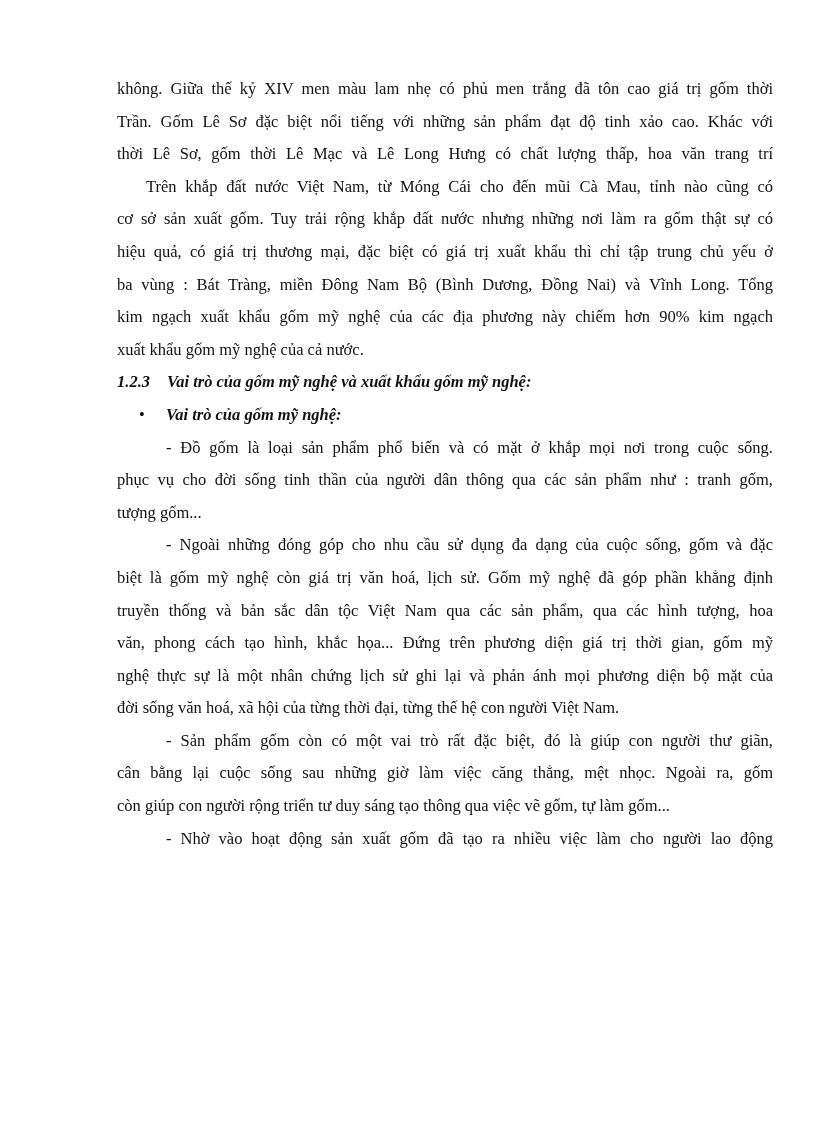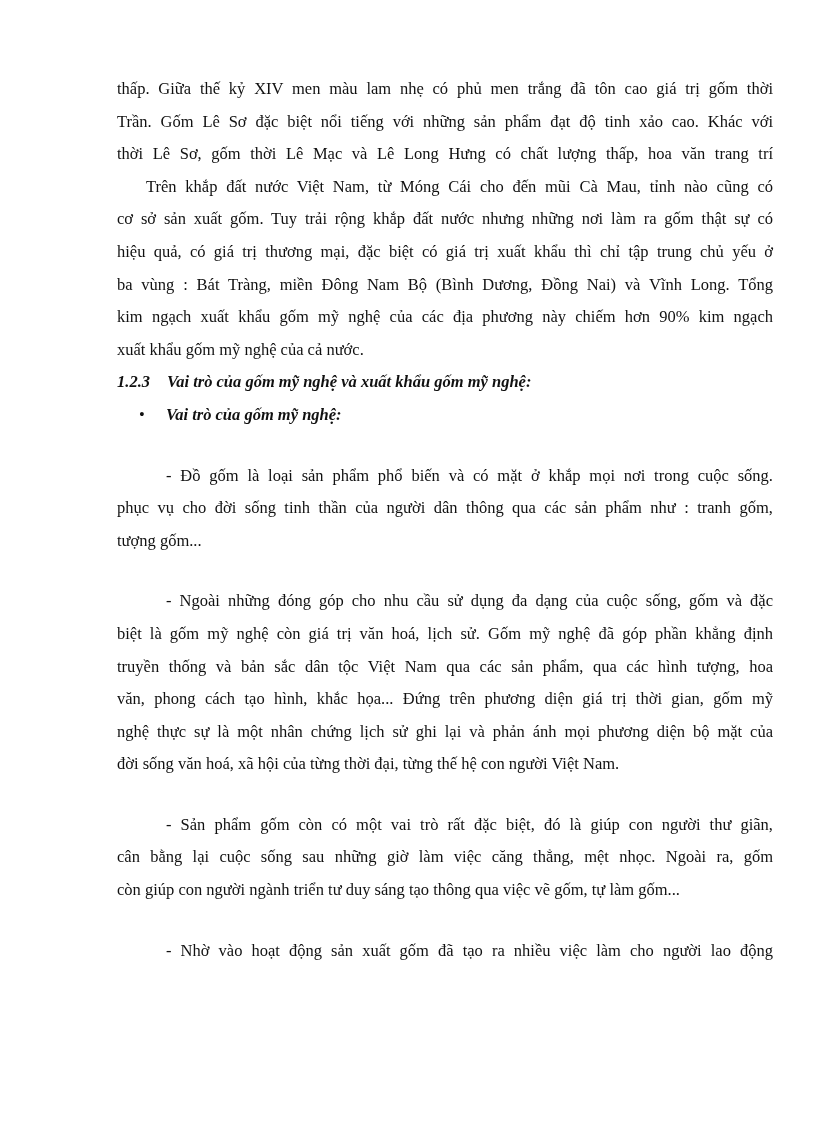--- a/index.html
+++ b/index.html
@@ -27,21 +27,21 @@
       display: block;
       white-space: nowrap;
       text-align: justify;
       text-align-last: justify;
       height: 32.6px;
     }
     .line.last {
       text-align-last: left;
     }
     .indent-1 { padding-left: 29px; }
-    .indent-2 { padding-left: 49px; margin-top: 28px; }
+    .indent-2 { padding-left: 49px; }
     .heading {
       font-weight: bold;
       text-align-last: left;
       font-style: italic;
     }
     .heading .num {
       display: inline-block;
       width: 50px;
     }
     .bullet-line {
@@ -56,21 +56,21 @@
       font-style: normal;
       font-weight: normal;
     }
   </style>
 </head>
 <body>
 
 <div class="page">
 
   <div>
-    <span class="line">thấp. Giữa thế kỷ XIV men màu lam nhẹ có phủ men trắng đã tôn cao giá trị gốm thời</span>
+    <span class="line">không. Giữa thế kỷ XIV men màu lam nhẹ có phủ men trắng đã tôn cao giá trị gốm thời</span>
     <span class="line">Trần. Gốm Lê Sơ đặc biệt nổi tiếng với những sản phẩm đạt độ tinh xảo cao. Khác với</span>
     <span class="line">thời Lê Sơ, gốm thời Lê Mạc và Lê Long Hưng có chất lượng thấp, hoa văn trang trí</span>
   </div>
 
   <div>
     <span class="line indent-1">Trên khắp đất nước Việt Nam, từ Móng Cái cho đến mũi Cà Mau, tỉnh nào cũng có</span>
     <span class="line">cơ sở sản xuất gốm. Tuy trải rộng khắp đất nước nhưng những nơi làm ra gốm thật sự có</span>
     <span class="line">hiệu quả, có giá trị thương mại, đặc biệt có giá trị xuất khẩu thì chỉ tập trung chủ yếu ở</span>
     <span class="line">ba vùng : Bát Tràng, miền Đông Nam Bộ (Bình Dương, Đồng Nai) và Vĩnh Long. Tổng</span>
     <span class="line">kim ngạch xuất khẩu gốm mỹ nghệ của các địa phương này chiếm hơn 90% kim ngạch</span>
@@ -96,20 +96,20 @@
     <span class="line">biệt là gốm mỹ nghệ còn giá trị văn hoá, lịch sử. Gốm mỹ nghệ đã góp phần khẳng định</span>
     <span class="line">truyền thống và bản sắc dân tộc Việt Nam qua các sản phẩm, qua các hình tượng, hoa</span>
     <span class="line">văn, phong cách tạo hình, khắc họa... Đứng trên phương diện giá trị thời gian, gốm mỹ</span>
     <span class="line">nghệ thực sự là một nhân chứng lịch sử ghi lại và phản ánh mọi phương diện bộ mặt của</span>
     <span class="line last">đời sống văn hoá, xã hội của từng thời đại, từng thế hệ con người Việt Nam.</span>
   </div>
 
   <div>
     <span class="line indent-2">- Sản phẩm gốm còn có một vai trò rất đặc biệt, đó là giúp con người thư giãn,</span>
     <span class="line">cân bằng lại cuộc sống sau những giờ làm việc căng thẳng, mệt nhọc. Ngoài ra, gốm</span>
-    <span class="line last">còn giúp con người ngành triển tư duy sáng tạo thông qua việc vẽ gốm, tự làm gốm...</span>
+    <span class="line last">còn giúp con người rộng triển tư duy sáng tạo thông qua việc vẽ gốm, tự làm gốm...</span>
   </div>
 
   <div>
     <span class="line indent-2">- Nhờ vào hoạt động sản xuất gốm đã tạo ra nhiều việc làm cho người lao động</span>
   </div>
 
 </div>
 
 </body></html>

